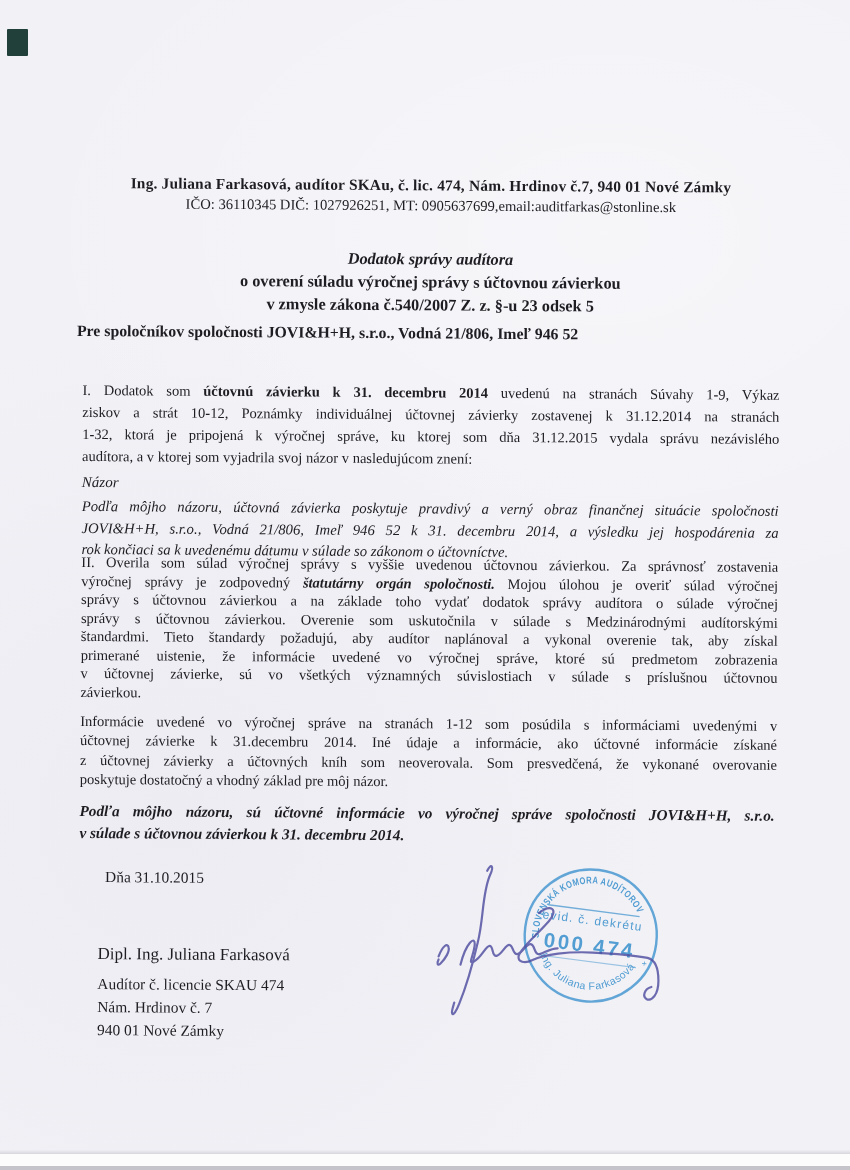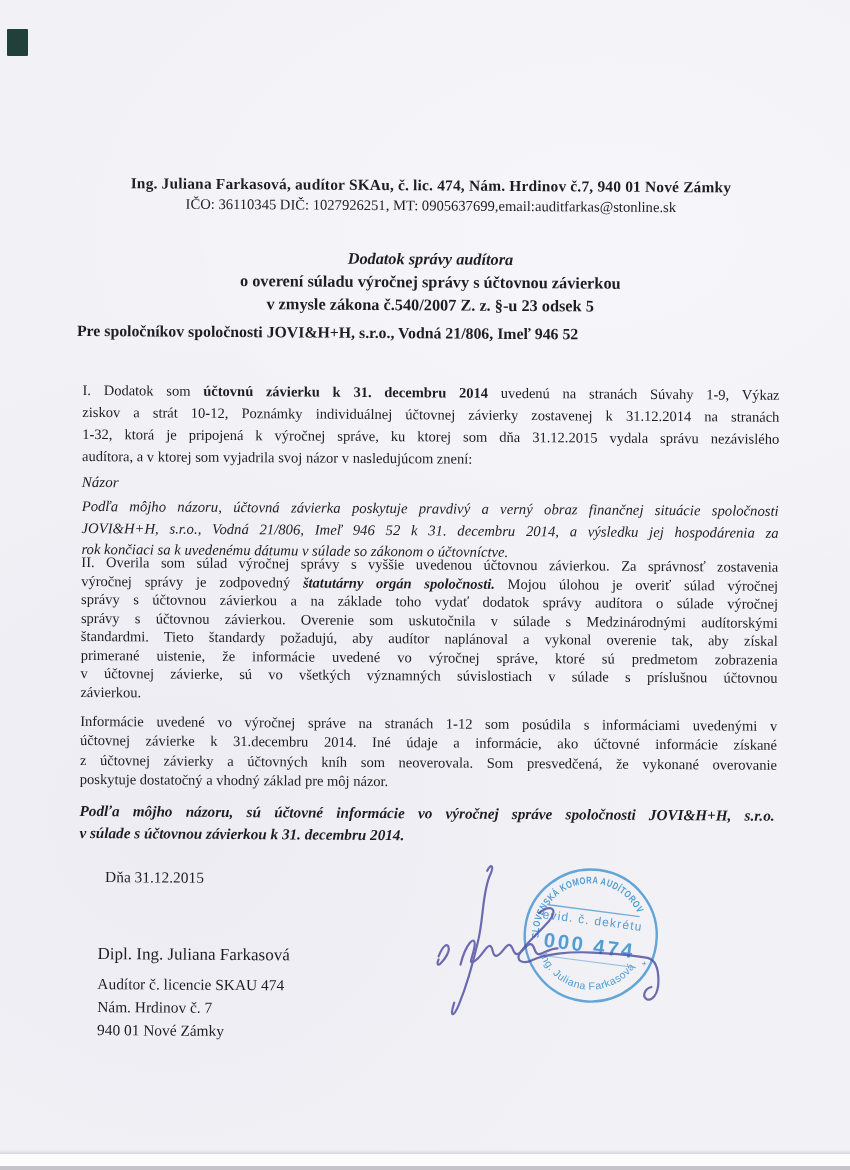--- a/index.html
+++ b/index.html
@@ -101,21 +101,21 @@
       <div class="line">účtovnej závierke k 31.decembru 2014. Iné údaje a informácie, ako účtovné informácie získané</div>
       <div class="line">z účtovnej závierky a účtovných kníh som neoverovala. Som presvedčená, že vykonané overovanie</div>
       <div class="line end">poskytuje dostatočný a vhodný základ pre môj názor.</div>
     </div>
 
     <div class="para concl">
       <div class="line">Podľa môjho názoru, sú účtovné informácie vo výročnej správe spoločnosti JOVI&amp;H+H, s.r.o.</div>
       <div class="line end">v súlade s účtovnou závierkou k 31. decembru 2014.</div>
     </div>
 
-    <div class="dateline">Dňa 31.12.2015</div>
+    <div class="dateline">Dňa 31.10.2015</div>
 
     <div class="signer">
       <div class="signer-name">Dipl. Ing. Juliana Farkasová</div>
       <div class="signer-line">Audítor č. licencie SKAU 474</div>
       <div class="signer-line">Nám. Hrdinov č. 7</div>
       <div class="signer-line">940 01 Nové Zámky</div>
     </div>
 
     <svg class="stamp-svg" width="270" height="220" viewBox="0 0 270 220">
       <g transform="rotate(7 126 104)" fill="#4697d0" class="stamp-font">

